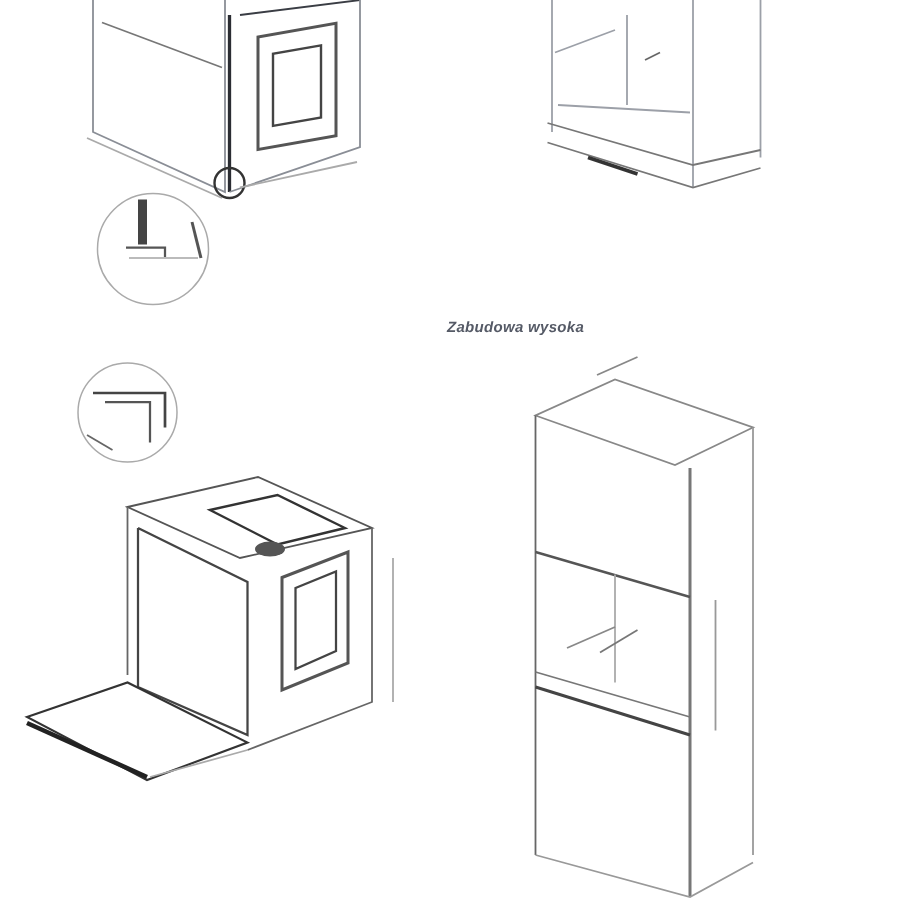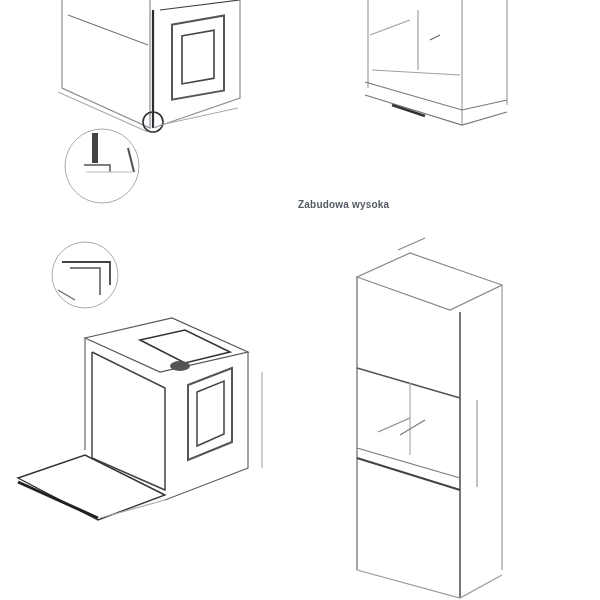--- a/index.html
+++ b/index.html
@@ -1,18 +1,18 @@
 <!DOCTYPE html>
 <html><head>
 <meta charset="utf-8">
 <style>
   html, body { margin:0; padding:0; background:#ffffff; }
   body { width:600px; height:600px; overflow:hidden; position:relative; font-family:"Liberation Sans", sans-serif; }
   svg { position:absolute; left:0; top:0; }
-  .title { position:absolute; left:298px; top:199px; font-size:10px; font-weight:bold; color:#555a66; letter-spacing:0.2px; }
+  .title { position:absolute; left:298px; top:213px; font-size:10px; font-weight:bold; color:#555a66; letter-spacing:0.2px;font-style:italic; }
 </style>
 </head>
 <body>
 
 <svg width="600" height="600" viewBox="0 0 600 600" fill="none" stroke="#3a3d44" stroke-width="1.2">
 
   <g>
     <polyline points="62,0 62,88 150,128 150,0" stroke="#8a8e96"></polyline>
     <polyline points="68,15 148,45" stroke="#777"></polyline>
     <line x1="153" y1="10" x2="153" y2="128" stroke="#2b2d33" stroke-width="2.2"></line>

